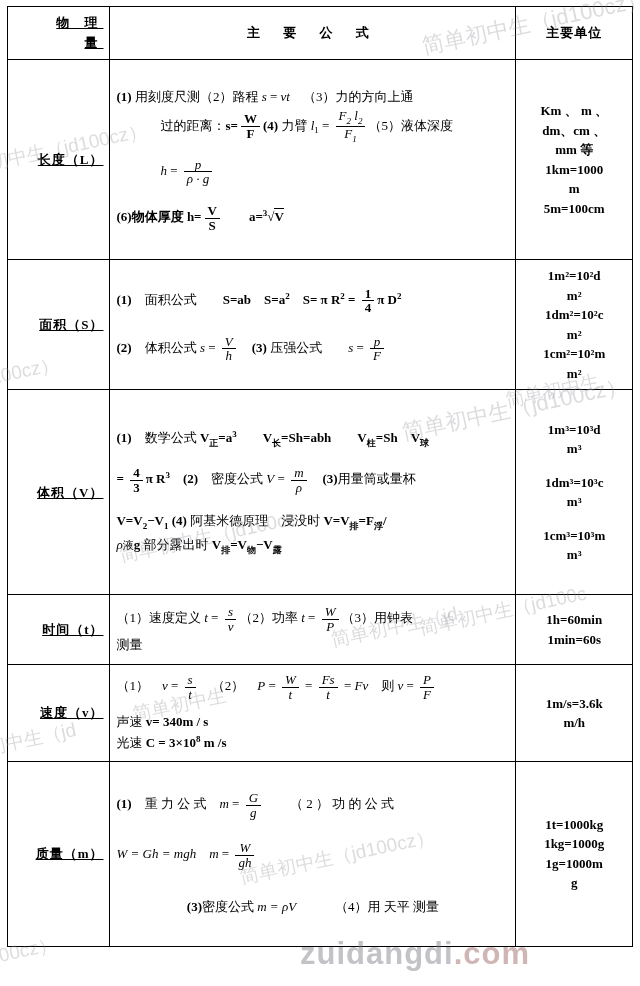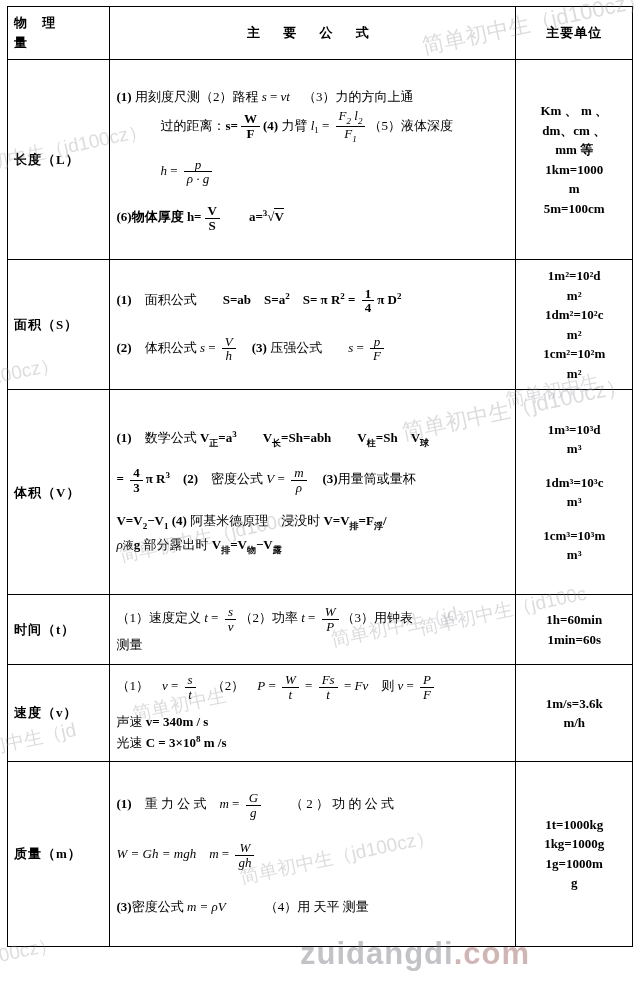--- a/index.html
+++ b/index.html
@@ -18,21 +18,21 @@
     margin:6px 7px 0 7px;
     table-layout:fixed;
   }
   table.phys td{
     border:1px solid #000;
     vertical-align:middle;
     padding:6px 6px;
     font-size:13px;
     line-height:1.5;
   }
-  .col-qty{width:102px;text-align:left;}
+  .col-qty{width:102px;text-align:right;text-decoration:underline;}
   .col-formula{width:404px;}
   .col-unit{width:116px;text-align:center;}
 
   thead td{font-weight:bold;text-align:center;font-size:14px;padding:4px 2px;}
   .hdr-qty{letter-spacing:6px;line-height:1.55;}
   .hdr-main{letter-spacing:10px;text-align:center;}
   .hdr-unit{letter-spacing:1px;}
 
   .qty{font-weight:bold;font-size:14px;letter-spacing:1px;}
   .unit{font-weight:bold;font-size:13px;line-height:1.6;}
@@ -212,21 +212,21 @@
 
       <tr style="height:185px;">
         <td class="col-qty qty">质量（m）</td>
         <td class="col-formula">
           <div class="fline">
             <span class="b">(1)</span>　重 力 公 式　<span class="it">m</span> = <span class="frac"><span class="num it">G</span><span class="den it">g</span></span>　　（ 2 ） 功 的 公 式
           </div>
           <div class="fline" style="margin-top:22px;">
             <span class="it">W = Gh = mgh</span>　<span class="it">m</span> = <span class="frac"><span class="num it">W</span><span class="den it">gh</span></span>
           </div>
-          <div class="fline" style="margin-top:28px;">
+          <div class="fline" style="margin-top:28px;text-align:center;">
             <span class="b">(3)</span>密度公式 <span class="it">m = ρV</span>　　　（4）用 天平 测量
           </div>
         </td>
         <td class="col-unit unit">
           <div>1t=1000kg</div>
           <div>1kg=1000g</div>
           <div>1g=1000m</div>
           <div>g</div>
         </td>
       </tr>

